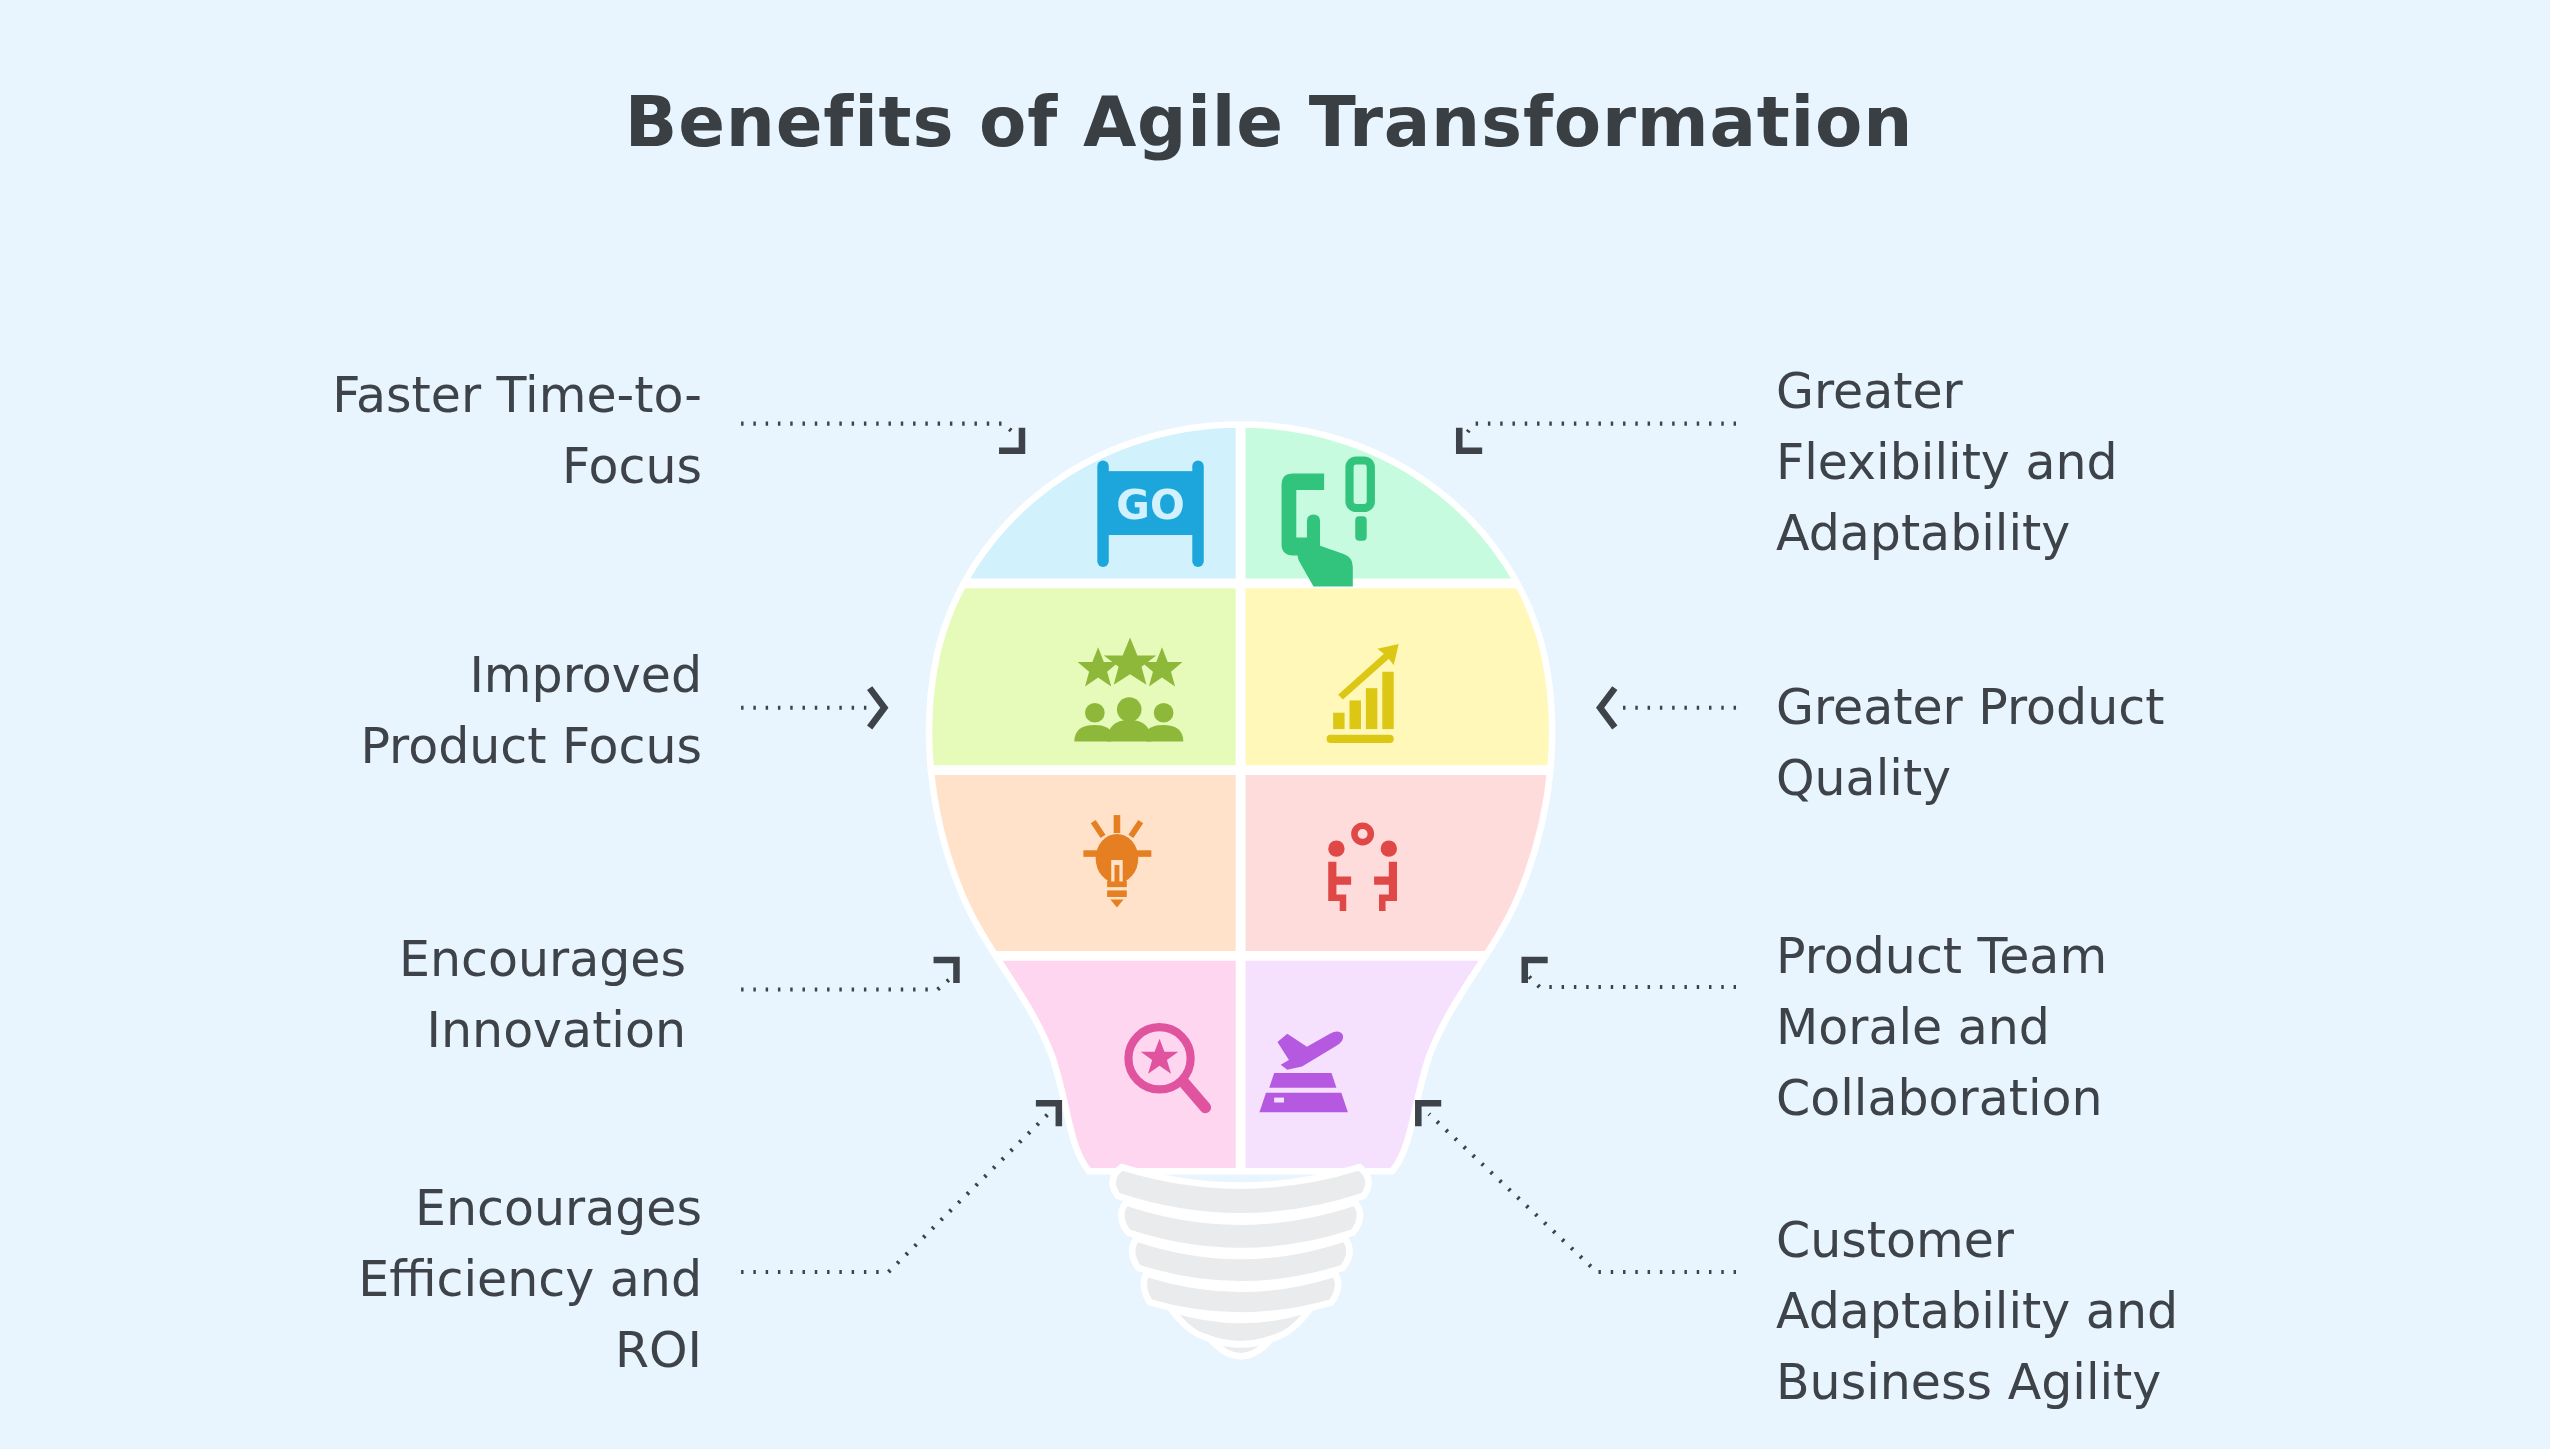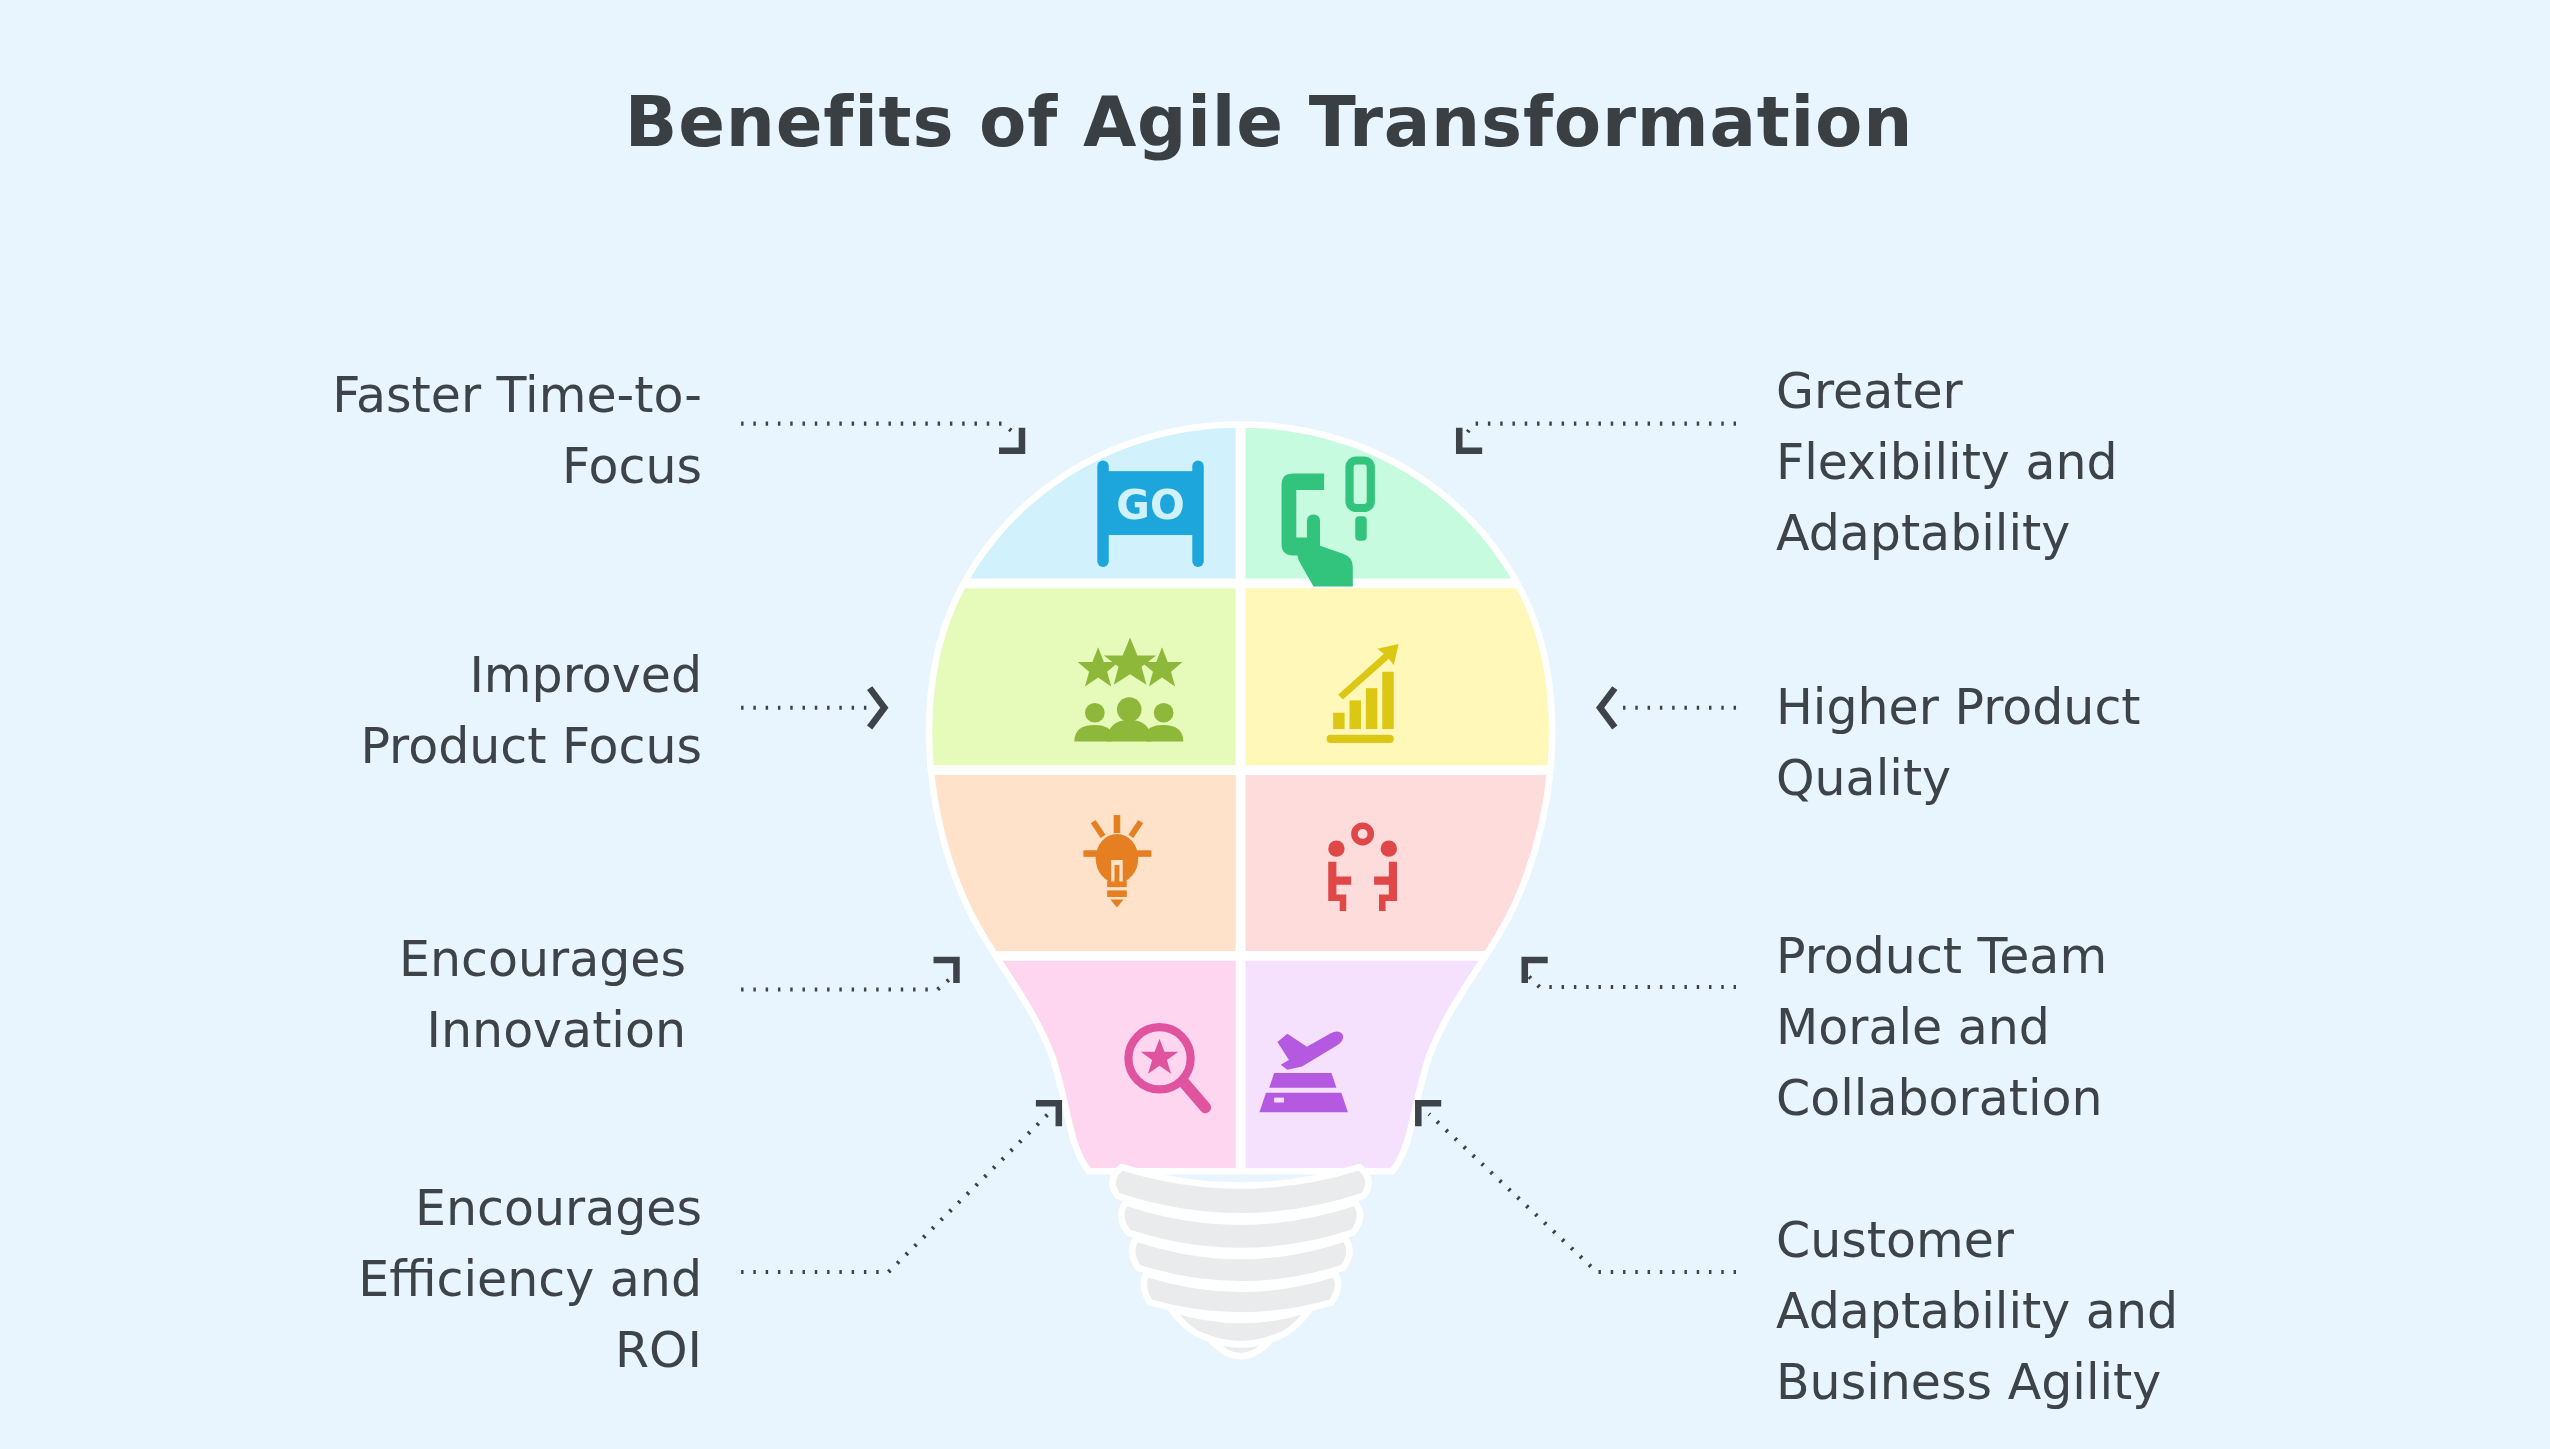--- a/index.html
+++ b/index.html
@@ -182,21 +182,21 @@
 Product Focus</div>
 <div class="label left" style="right:1864px; top:924px;">Encourages
 Innovation</div>
 <div class="label left" style="right:1848px; top:1173px;">Encourages
 Efficiency and
 ROI</div>
 
 <div class="label right" style="left:1776px; top:324px;">Greater
 Flexibility and
 Adaptability</div>
-<div class="label right" style="left:1776px; top:640px;">Higher Product
+<div class="label right" style="left:1776px; top:640px;">Greater Product
 Quality</div>
 <div class="label right" style="left:1776px; top:889px;">Product Team
 Morale and
 Collaboration</div>
 <div class="label right" style="left:1776px; top:1173px;">Customer
 Adaptability and
 Business Agility</div>
 
 
 </body></html>

